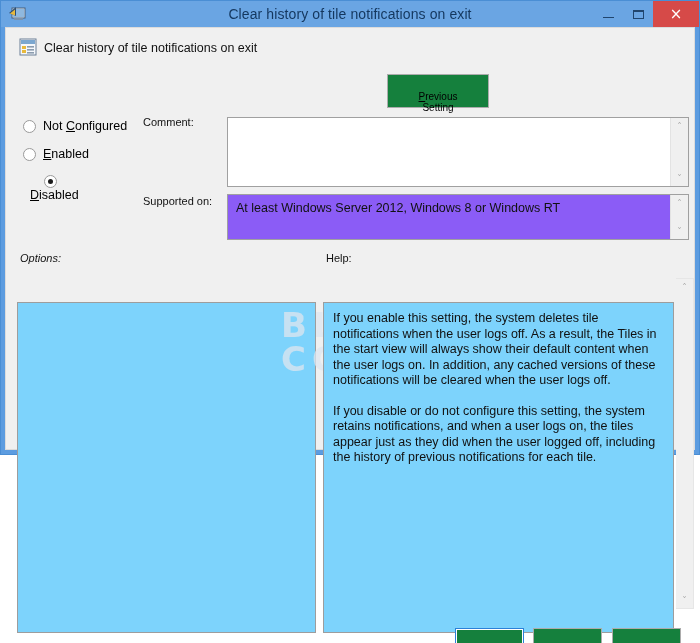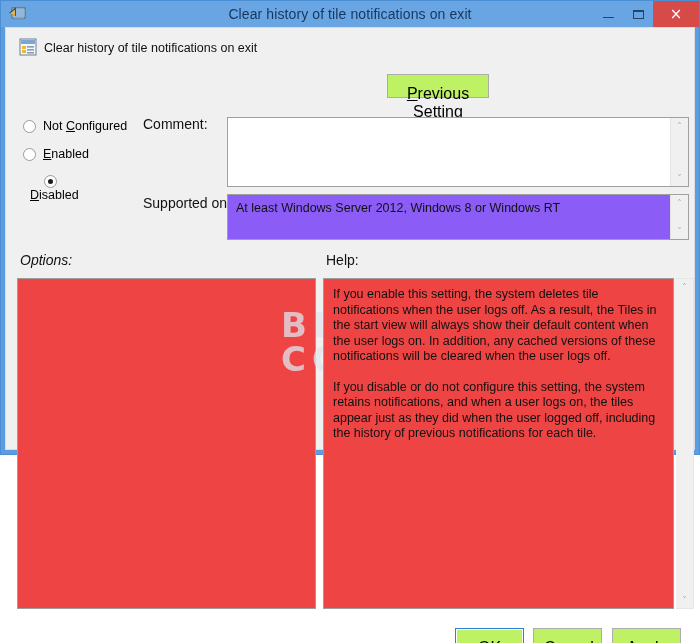--- a/index.html
+++ b/index.html
@@ -114,28 +114,28 @@
   }
   .setting-title {
     position: absolute;
     left: 38px; top: 13px;
     font-size: 12.5px;
     color: #111111;
     white-space: nowrap;
   }
   .btn {
     box-sizing: border-box;
-    background: #bef264;
+    background: #15803d;
     border: 1px solid #acacac;
     font-family: "Liberation Sans", sans-serif;
-    font-size: 16px;
+    font-size: 10px;
     color: #000000;
     text-align: center;
     cursor: default;
-    padding: 10px;
+    padding: 16px;
   }
   .btn-prev {
     position: absolute;
     left: 381px; top: 46px;
     width: 102px; height: 24px;
   }
   .btn-next {
     position: absolute;
     left: 492px; top: 46px;
     width: 100px; height: 24px;
@@ -171,21 +171,21 @@
   }
   .radio-label {
     margin-left: 7px;
     font-size: 12.5px;
     white-space: nowrap;
   }
 
   
   .field-label {
     position: absolute;
-    font-size: 14px;
+    font-size: 11px;
     color: #111111;
     white-space: nowrap;
   }
   .lbl-comment { left: 137px; top: 88px; }
   .lbl-supported { left: 137px; top: 167px; }
 
   .textbox {
     position: absolute;
     box-sizing: border-box;
     background: #ffffff;
@@ -231,22 +231,23 @@
     user-select: none;
   }
 
   
   .lbl-options { left: 14px; top: 224px; font-style: italic; }
   .lbl-help { left: 320px; top: 224px; }
 
   .panel {
     position: absolute;
     box-sizing: border-box;
-    background: #ef4444;
+    background: #7dd3fc;
     border: 1px solid #9d9d9d;
+    margin-top: 24px;
   }
   .panel-options {
     left: 11px; top: 250px;
     width: 299px; height: 331px;
   }
   .panel-help {
     left: 317px; top: 250px;
     width: 351px; height: 331px;
     overflow: hidden;
   }

